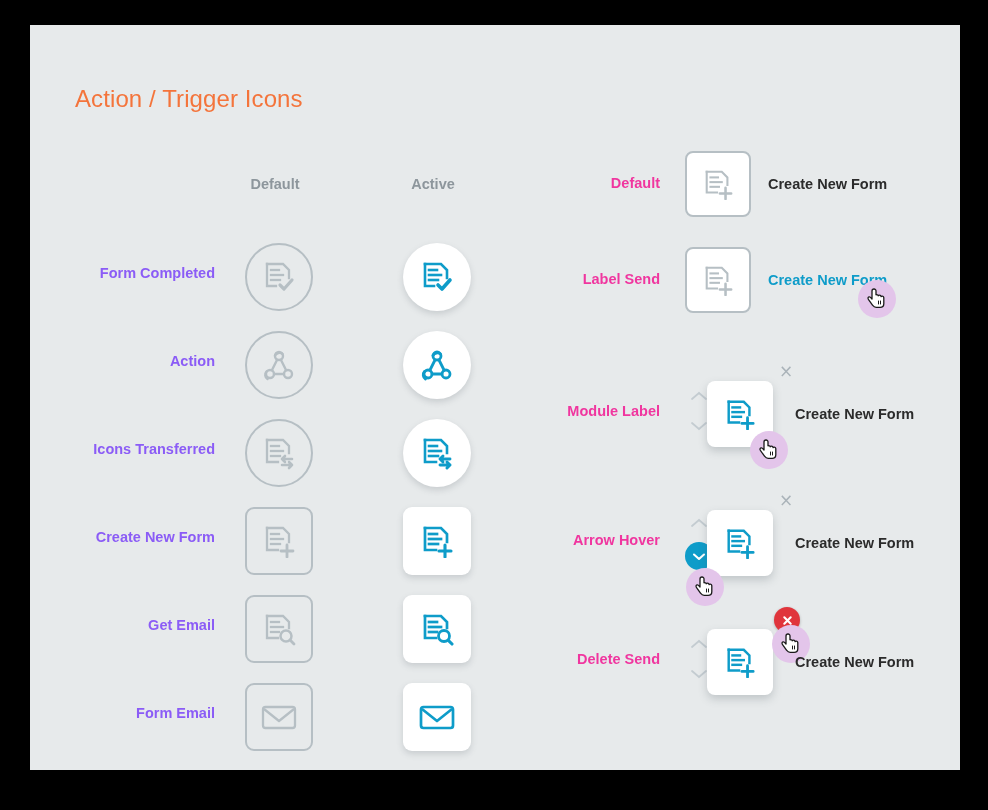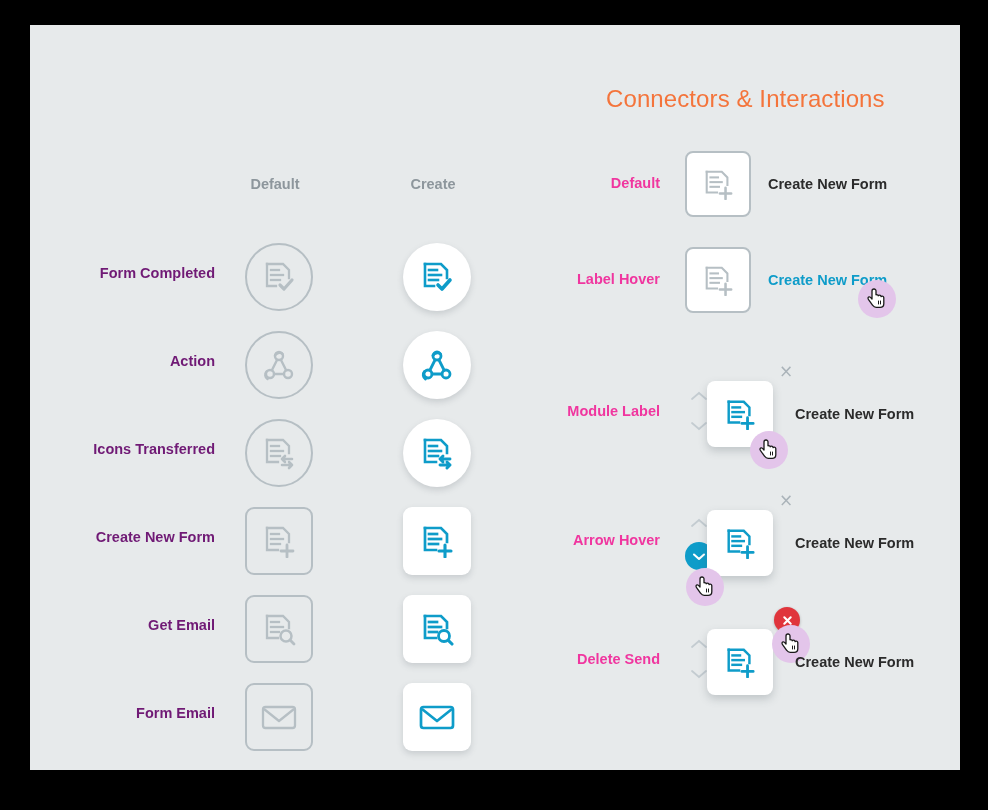--- a/index.html
+++ b/index.html
@@ -44,21 +44,21 @@
     text-align: center;
   }
   #head-default { left: 190px; top: 151px; width: 110px; }
   #head-active  { left: 348px; top: 151px; width: 110px; }
 
   .row-label {
     position: absolute;
     right: 0;
     font-size: 14.5px;
     font-weight: 600;
-    color: #701a75;
+    color: #8b5cf6;
     white-space: nowrap;
     text-align: right;
   }
 
   .left-rows { position: absolute; left: 0; top: 0; }
   .lrow { position: absolute; left: 0; width: 460px; height: 88px; }
   .lrow .row-label { right: 275px; top: 32px; }
 
   
   .shape {
@@ -168,24 +168,24 @@
     display: flex; align-items: center; justify-content: center;
     box-shadow: 0 1px 3px rgba(0,0,0,0.25);
   }
   .del-badge svg { display:block; }
 </style>
 </head>
 <body>
 
 <div class="canvas">
 
-  <div class="title" id="title-right">Connectors &amp; Interactions</div>
+  <div class="title" id="title-left">Action / Trigger Icons</div>
 
   <div class="col-head" id="head-default">Default</div>
-  <div class="col-head" id="head-active">Create</div>
+  <div class="col-head" id="head-active">Active</div>
 
   <div class="left-rows">
 
     <div class="lrow" style="top:208px">
       <div class="row-label">Form Completed</div>
       <div class="shape def circ">
         <svg class="ic" width="34" height="34" viewBox="0 0 34 34" fill="none" stroke-width="2.3" stroke-linecap="square">
           <path class="gray" d="M5 4 h16 l6 6 v8"></path>
             <path class="gray" d="M5 4 v22 h9"></path>
           <path class="gray" d="M9 10 h8"></path>
@@ -338,21 +338,21 @@
           <path class="gray" d="M9 10 h8"></path>
             <path class="gray" d="M9 15 h12"></path>
             <path class="gray" d="M9 20 h9"></path>
           <path class="gray" d="M25 21 v12 M19 27 h12" stroke-width="2.7" stroke-linecap="round"></path>
         </svg>
       </div>
       <div class="conn-label" style="left:238px; top:33px">Create New Form</div>
     </div>
 
     <div class="rrow" style="top:214px">
-      <div class="state-label" style="top:32px">Label Hover</div>
+      <div class="state-label" style="top:32px">Label Send</div>
       <div class="module plain" style="left:155px; top:8px">
         <svg class="ic" width="32" height="32" viewBox="0 0 34 34" fill="none" stroke-width="2.2" stroke-linecap="square">
           <path class="gray" d="M5 4 h16 l6 6 v8"></path>
             <path class="gray" d="M5 4 v22 h11"></path>
           <path class="gray" d="M9 10 h8"></path>
             <path class="gray" d="M9 15 h12"></path>
             <path class="gray" d="M9 20 h9"></path>
           <path class="gray" d="M25 21 v12 M19 27 h12" stroke-width="2.7" stroke-linecap="round"></path>
         </svg>
       </div>

